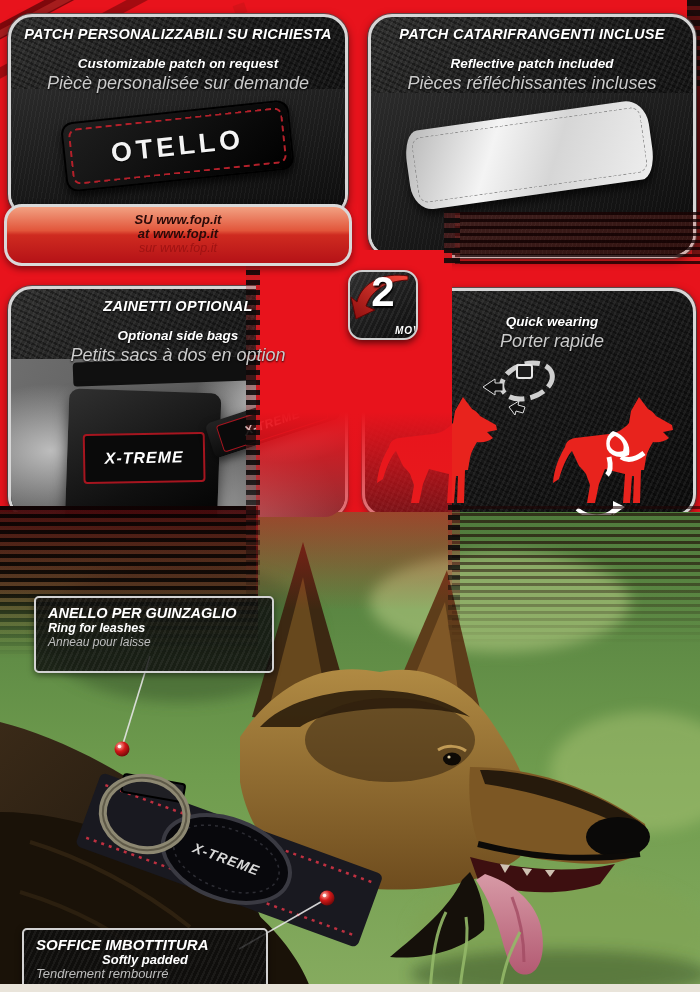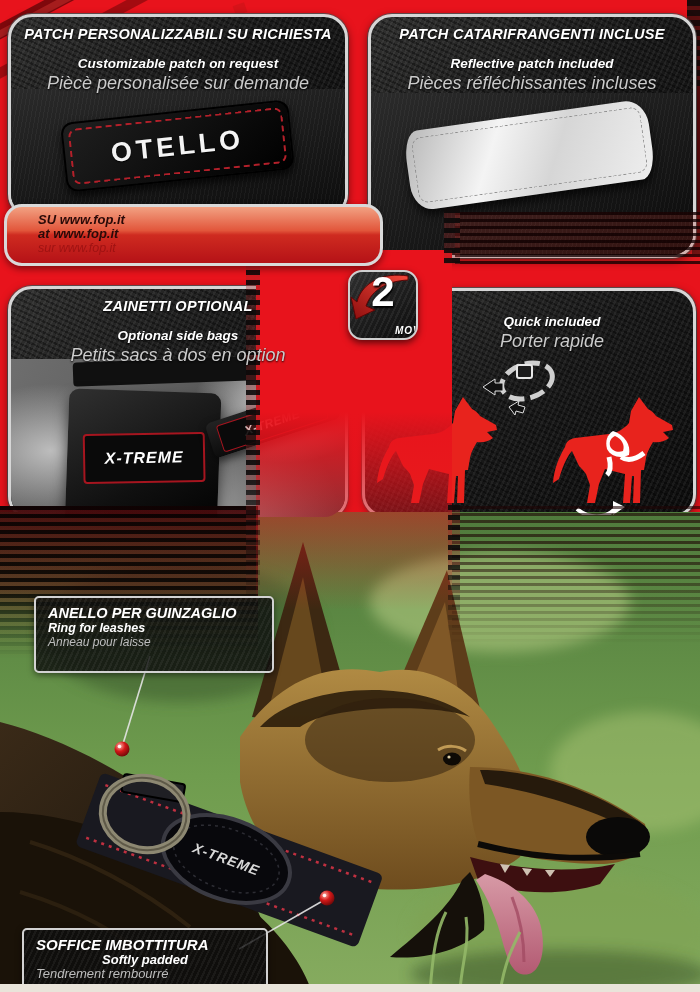--- a/index.html
+++ b/index.html
@@ -98,23 +98,23 @@
   .strap-patch{position:absolute;left:10px;top:5px;width:108px;height:26px;
     background:#0a0a0a;border:1.5px solid #a6151f;border-radius:3px;
     display:flex;align-items:center;justify-content:center;
     color:#fff;font-weight:bold;font-style:italic;font-size:12px;letter-spacing:.5px;}
 
   .p4-head{padding-left:46px;}
   .p4-body{top:62px;}
 
   
   .banner{position:absolute;left:4px;top:204px;width:342px;height:56px;border:3px solid #d9d9d9;
-    border-radius:18px;z-index:6;
+    border-radius:18px;z-index:6;text-align:center;
     background:linear-gradient(180deg,#f2a182 0%,#e2563b 42%,#cf2b20 50%,#b51217 100%);
-    box-shadow:0 3px 7px rgba(0,0,0,.45);padding-left:31px;}
+    box-shadow:0 3px 7px rgba(0,0,0,.45);}
   .banner .b1,.banner .b2{display:block;color:#2a0a08;font-weight:bold;font-style:italic;font-size:13px;line-height:14px;}
   .banner .b1{margin-top:6px;}
   .banner .b3{display:block;color:#9e1212;font-style:italic;font-size:12.5px;line-height:14px;}
 
   
   .badge{position:absolute;left:348px;top:270px;width:66px;height:66px;z-index:7;
     border:2px solid #cfcfcf;border-radius:14px;overflow:hidden;
     background:
       repeating-linear-gradient(115deg, rgba(255,255,255,.06) 0 2px, transparent 2px 5px),
       linear-gradient(145deg,#2e2e2e,#0d0d0d);
@@ -318,21 +318,21 @@
         <div class="bag-patch">X-TREME</div>
       </div>
       <div class="side-strap">
         <div class="strap-patch">X-TREME</div>
       </div>
     </div>
   </div>
 
   <div class="panel p4">
     <div class="panel-head p4-head">
-      <span class="t-en">Quick included</span>
+      <span class="t-en">Quick wearing</span>
       <span class="t-fr">Porter rapide</span>
     </div>
     <div class="p-body p4-body">
       <svg width="328" height="162" viewBox="0 0 328 162">
         <defs>
           <path id="dogSil" d="M88,2 L97,14 C101,16 103,18 105,21 L121,30 L122,35 L112,37 L118,43 C113,47 107,48 102,47 C98,54 96,58 95,63 L93,75 L90,75 L89,108 L82,108 L83,81 L81,81 L79,108 L72,108 L74,79 C67,77 60,76 54,74 L48,89 L44,108 L36,108 L39,90 L35,79 C32,75 30,73 28,71 L21,56 C17,60 12,70 8,84 L2,88 C3,74 8,62 14,52 C15,47 18,44 24,43 L58,39 C66,38 73,34 78,28 L80,16 Z"></path>
         </defs>
 
         <g transform="translate(150,20)">
           <ellipse cx="12" cy="8" rx="26" ry="17" transform="rotate(-18 12 8)" fill="none" stroke="#cfcfcf" stroke-width="5" stroke-dasharray="15,6"></ellipse>

